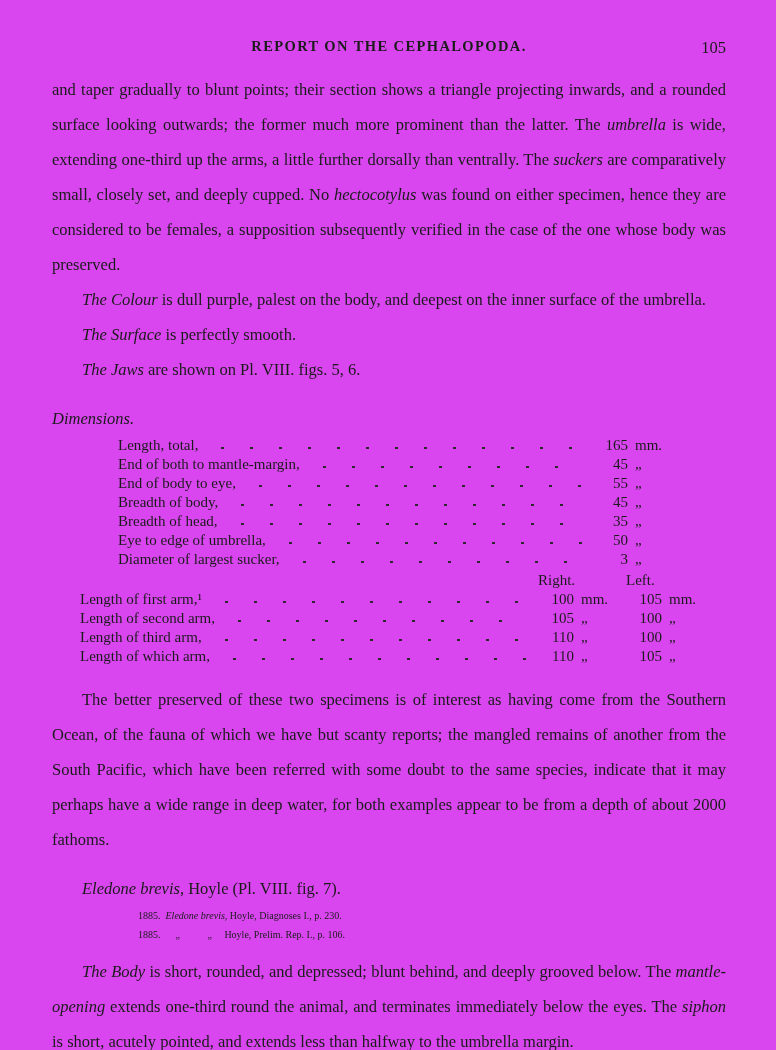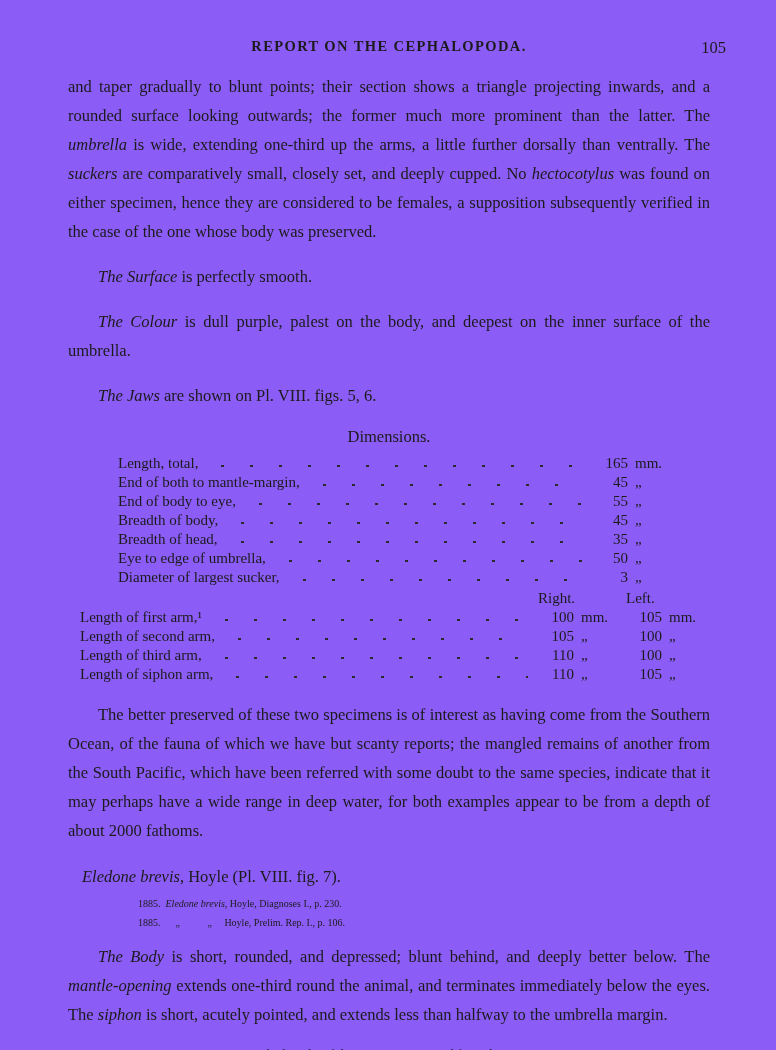--- a/index.html
+++ b/index.html
@@ -1,31 +1,31 @@
 <!DOCTYPE html>
 <html><head>
 <meta charset="utf-8">
 <style>
   html, body { margin: 0; padding: 0; background: #e9e7e2; }
   .page {
     width: 776px; height: 1050px; box-sizing: border-box;
-    margin: 0 auto; background: #8b5cf6; color: #1b1b1b;
+    margin: 0 auto; background: #d946ef; color: #1b1b1b;
     font-family: "Liberation Serif", "DejaVu Serif", serif;
     font-size: 16.5px; padding: 38px 50px 4px 52px;
     overflow: hidden; position: relative;
   }
   .running-head { position: relative; height: 20px; text-align: center;
     font-size: 14.5px; font-weight: 700; letter-spacing: 1.4px; }
   .head-page { position: absolute; right: 0; top: 0; font-size: 16.5px;
     font-weight: 400; letter-spacing: 0; }
-  .para { margin: 16px; text-align: justify; line-height: 29px; }
+  .para { margin: 0; text-align: justify; line-height: 35px; }
   .indent { text-indent: 30px; }
   .mt-first { margin-top: 14px; }
   i { font-style: italic; }
-  .dims-title { margin-top: 12px; text-align: center; 
+  .dims-title { margin-top: 21px; text-align: left; font-style: italic;
     font-size: 16.5px; line-height: 22px; }
   .dim-table { margin: 6px 58px 0 66px; font-size: 15px; }
   .dim-row { display: flex; align-items: flex-end; line-height: 19px; }
   .leader { flex: 1; align-self: stretch; margin: 0 10px;
     background-image: radial-gradient(circle, #2a2a2a 1.2px, transparent 1.5px);
     background-size: 29px 4px; background-repeat: repeat-x; background-position: 0 68%; }
   .dim-label, .arm-label { white-space: nowrap; }
   .dim-value { width: 34px; text-align: right; white-space: nowrap; }
   .dim-unit { width: 40px; padding-left: 7px; white-space: nowrap; box-sizing: border-box; }
   .arm-table { margin: 2px 12px 0 28px; font-size: 15px; }
@@ -47,22 +47,22 @@
 <body>
 
 <div class="page">
 
   <div class="running-head">
     <span class="head-title">REPORT ON THE CEPHALOPODA.</span>
     <span class="head-page">105</span>
   </div>
 
   <p class="para mt-first"><span>and taper gradually to blunt points; their section shows a triangle projecting inwards, and a rounded surface looking outwards; the former much more prominent than the latter. The </span><i>umbrella</i><span> is wide, extending one-third up the arms, a little further dorsally than ventrally. The </span><i>suckers</i><span> are comparatively small, closely set, and deeply cupped. No </span><i>hectocotylus</i><span> was found on either specimen, hence they are considered to be females, a supposition subsequently verified in the case of the one whose body was preserved.</span></p>
+  <p class="para indent"><i>The Colour</i><span> is dull purple, palest on the body, and deepest on the inner surface of the umbrella.</span></p>
   <p class="para indent"><i>The Surface</i><span> is perfectly smooth.</span></p>
-  <p class="para indent"><i>The Colour</i><span> is dull purple, palest on the body, and deepest on the inner surface of the umbrella.</span></p>
   <p class="para indent"><i>The Jaws</i><span> are shown on Pl. VIII. figs. 5, 6.</span></p>
 
   <div class="dims-title">Dimensions.</div>
 
   <div class="dim-table">
     <div class="dim-row">
       <span class="dim-label">Length, total,</span>
       <span class="leader"></span>
       <span class="dim-value">165</span>
       <span class="dim-unit">mm.</span>
@@ -129,36 +129,36 @@
     </div>
     <div class="arm-row">
       <span class="arm-label">Length of third arm,</span>
       <span class="leader"></span>
       <span class="num">110</span>
       <span class="unit">„</span>
       <span class="num">100</span>
       <span class="unit">„</span>
     </div>
     <div class="arm-row">
-      <span class="arm-label">Length of siphon arm,</span>
+      <span class="arm-label">Length of which arm,</span>
       <span class="leader"></span>
       <span class="num">110</span>
       <span class="unit">„</span>
       <span class="num">105</span>
       <span class="unit">„</span>
     </div>
   </div>
 
   <p class="para indent p5"><span>The better preserved of these two specimens is of interest as having come from the Southern Ocean, of the fauna of which we have but scanty reports; the mangled remains of another from the South Pacific, which have been referred with some doubt to the same species, indicate that it may perhaps have a wide range in deep water, for both examples appear to be from a depth of about 2000 fathoms.</span></p>
 
   <p class="species-heading"><i>Eledone brevis</i><span>, Hoyle (Pl. VIII. fig. 7).</span></p>
 
   <div class="synonymy">
     <div class="syn-line"><span>1885.  </span><i>Eledone brevis</i><span>, Hoyle, Diagnoses I., p. 230.</span></div>
     <div class="syn-line"><span>1885.      „           „     Hoyle, Prelim. Rep. I., p. 106.</span></div>
   </div>
 
 
-  <p class="para indent bodydesc"><i>The Body</i><span> is short, rounded, and depressed; blunt behind, and deeply better below. The </span><i>mantle-opening</i><span> extends one-third round the animal, and terminates immediately below the eyes. The </span><i>siphon</i><span> is short, acutely pointed, and extends less than halfway to the umbrella margin.</span></p>
+  <p class="para indent bodydesc"><i>The Body</i><span> is short, rounded, and depressed; blunt behind, and deeply grooved below. The </span><i>mantle-opening</i><span> extends one-third round the animal, and terminates immediately below the eyes. The </span><i>siphon</i><span> is short, acutely pointed, and extends less than halfway to the umbrella margin.</span></p>
 
   <div class="footnote">¹ The lengths of the arms are measured from the eye.</div>
 
 </div>
 
 </body></html>

